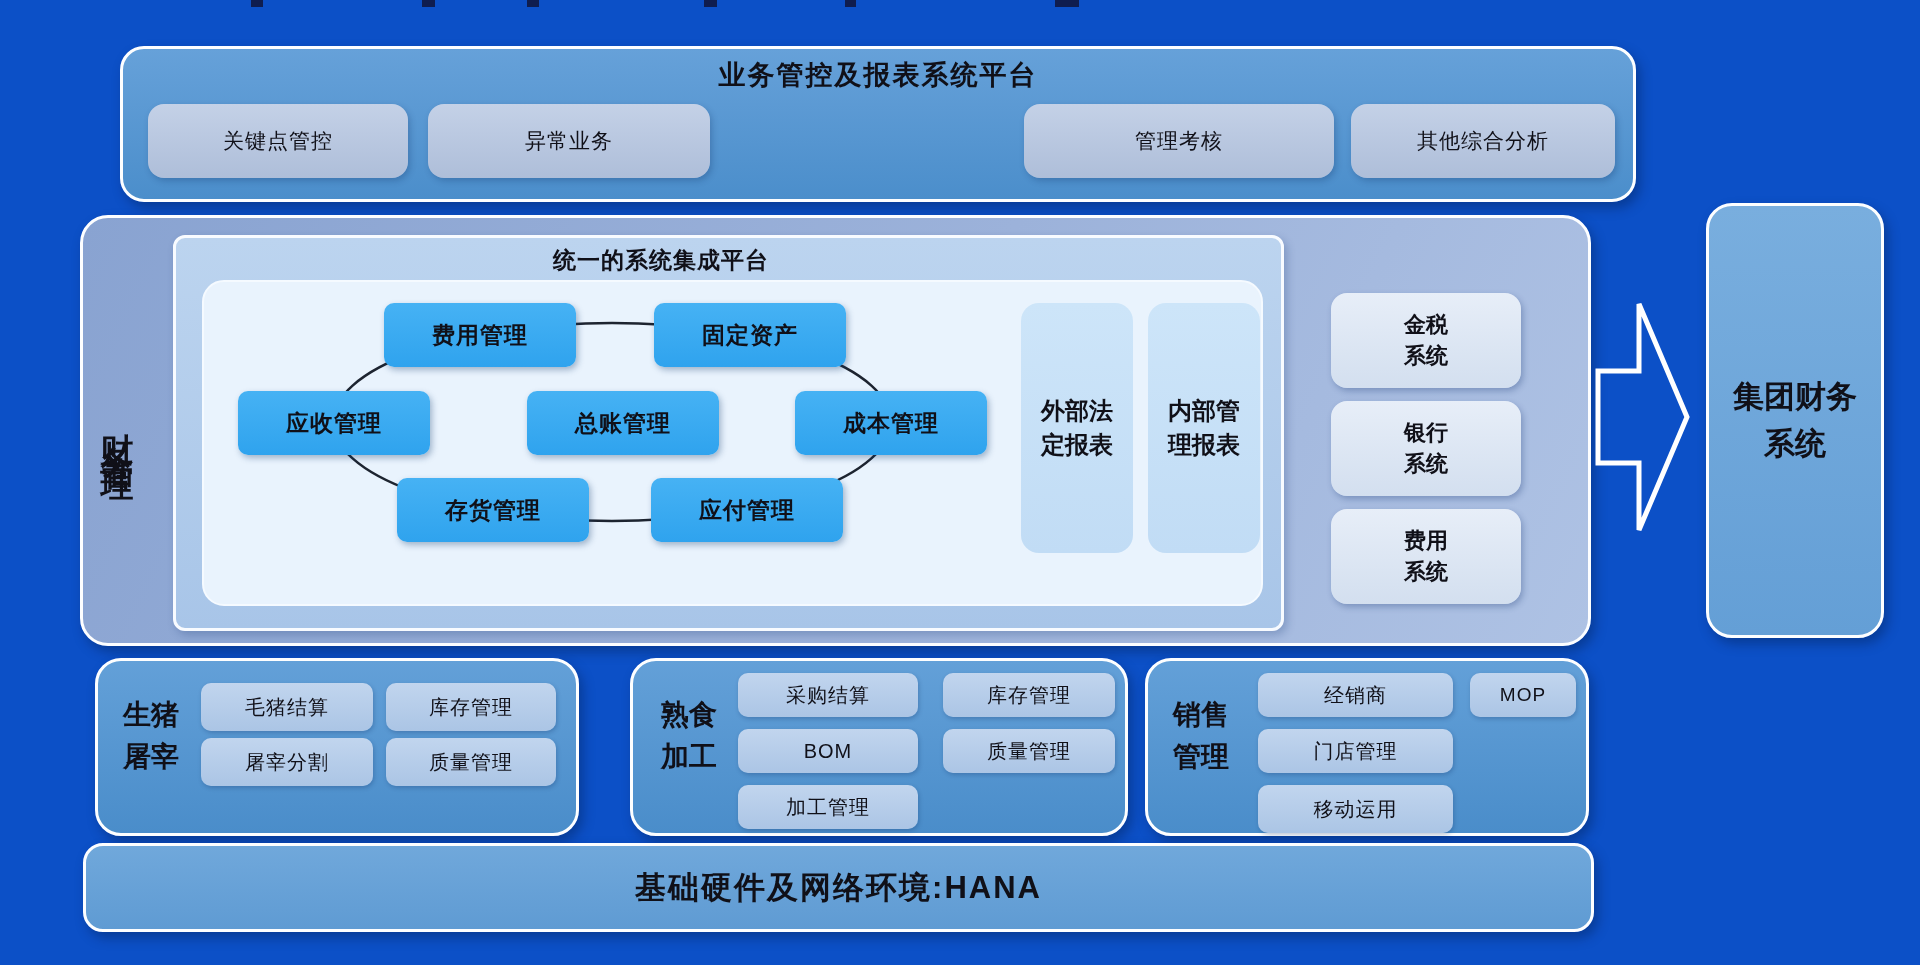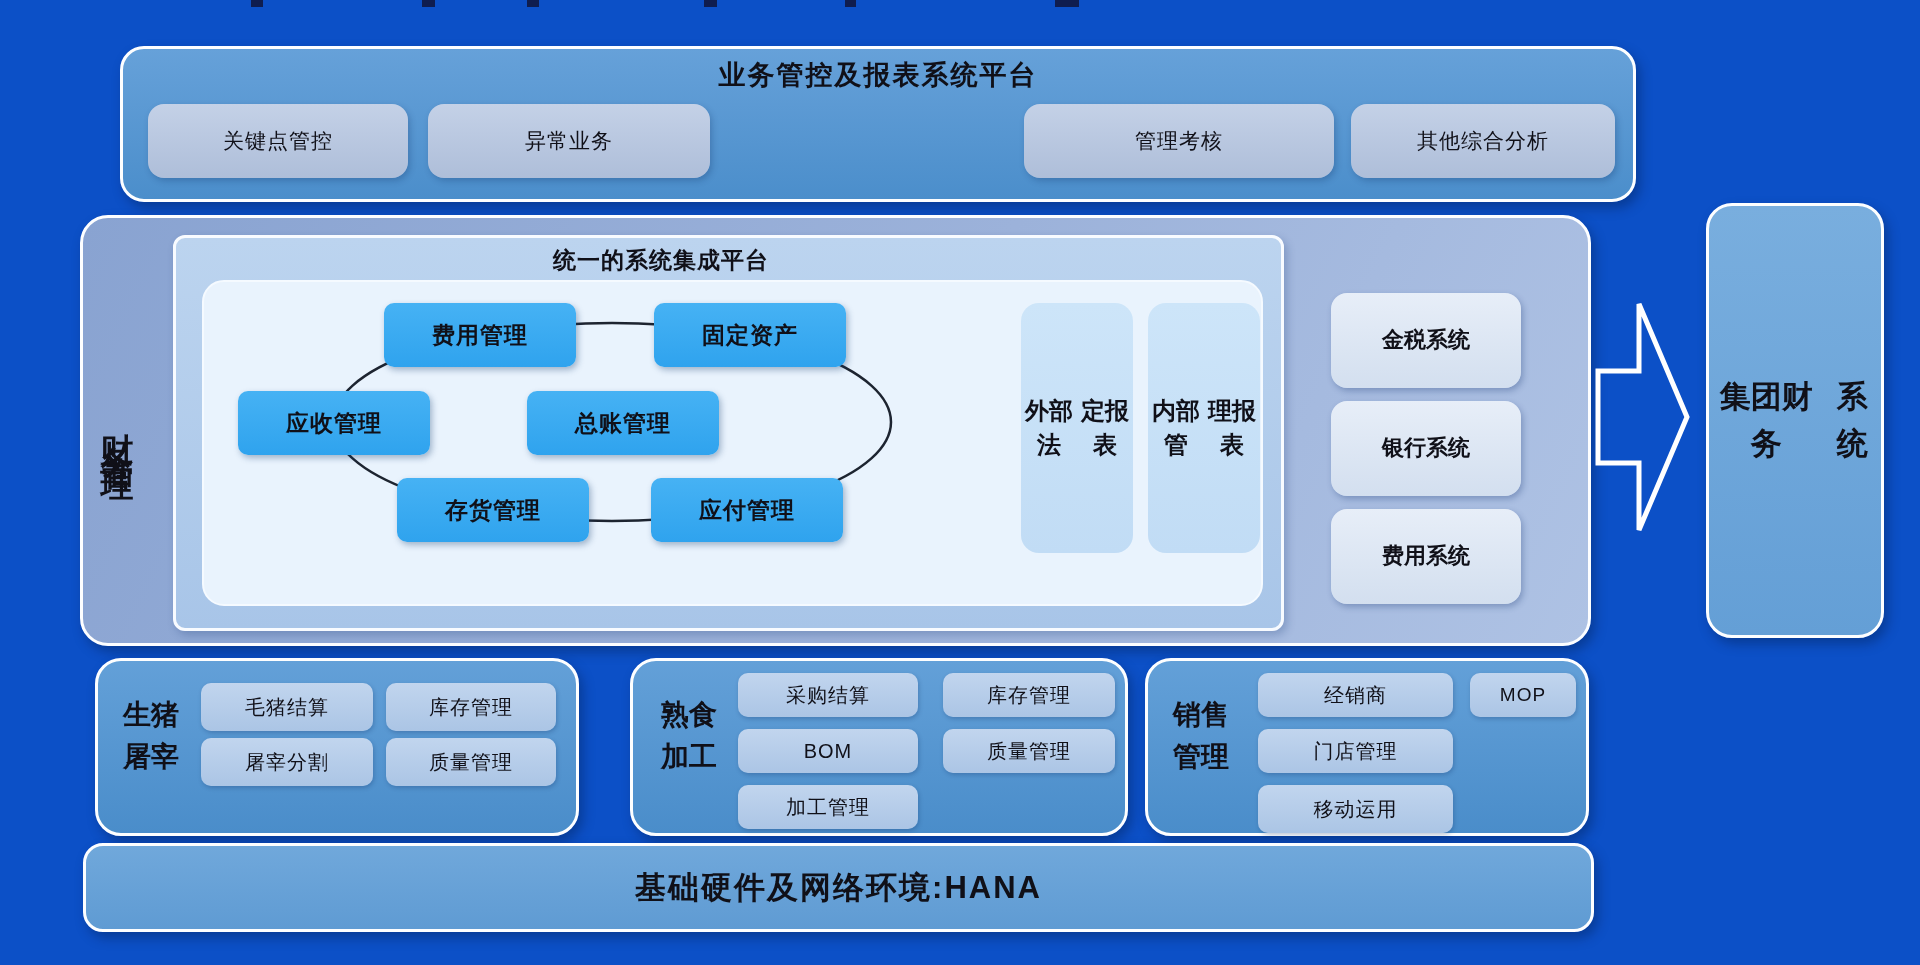--- a/index.html
+++ b/index.html
@@ -62,21 +62,21 @@
     background:linear-gradient(180deg,#cde5f9 0%,#c1dcf5 100%);
     display:flex;align-items:center;justify-content:center;
     font-size:24px;font-weight:600;
   }
   .syscard{
     position:absolute;left:1248px;width:190px;height:95px;border-radius:16px;
     background:linear-gradient(180deg,#e7eef8 0%,#d3dfef 100%);
     display:flex;align-items:center;justify-content:center;
     font-size:22px;font-weight:600;box-shadow:2px 3px 6px rgba(20,50,110,.3);
   }
-  .two-line{display:flex;flex-direction:row;text-align:center;line-height:1.4;}
+  .two-line{display:flex;flex-direction:column;text-align:center;line-height:1.4;}
 
   .flow-arrow{position:absolute;left:1595px;top:297px;}
 
   .group-finance{
     left:1706px;top:203px;width:172px;height:429px;border-radius:26px;
     background:linear-gradient(180deg,#79aede 0%,#649fd6 100%);
     display:flex;align-items:center;justify-content:center;
   }
   .group-finance .two-line{font-size:31px;font-weight:bold;line-height:1.5;}
 
@@ -127,20 +127,21 @@
       <div class="integration-title">统一的系统集成平台</div>
 
       <div class="core">
         <svg class="ring" width="1057" height="322" viewBox="0 0 1057 322">
           <ellipse cx="408" cy="140" rx="279" ry="99" fill="none" stroke="#1d2430" stroke-width="2.5"></ellipse>
         </svg>
         <div class="module" style="left:180px;top:21px">费用管理</div>
         <div class="module" style="left:450px;top:21px">固定资产</div>
         <div class="module" style="left:34px;top:109px">应收管理</div>
         <div class="module" style="left:323px;top:109px">总账管理</div>
+        <div class="module" style="left:591px;top:109px">成本管理</div>
         <div class="module" style="left:193px;top:196px">存货管理</div>
         <div class="module" style="left:447px;top:196px">应付管理</div>
 
         <div class="report-col" style="left:817px">
           <span class="two-line">
             <span>外部法</span>
             <span>定报表</span>
           </span>
         </div>
         <div class="report-col" style="left:944px">

